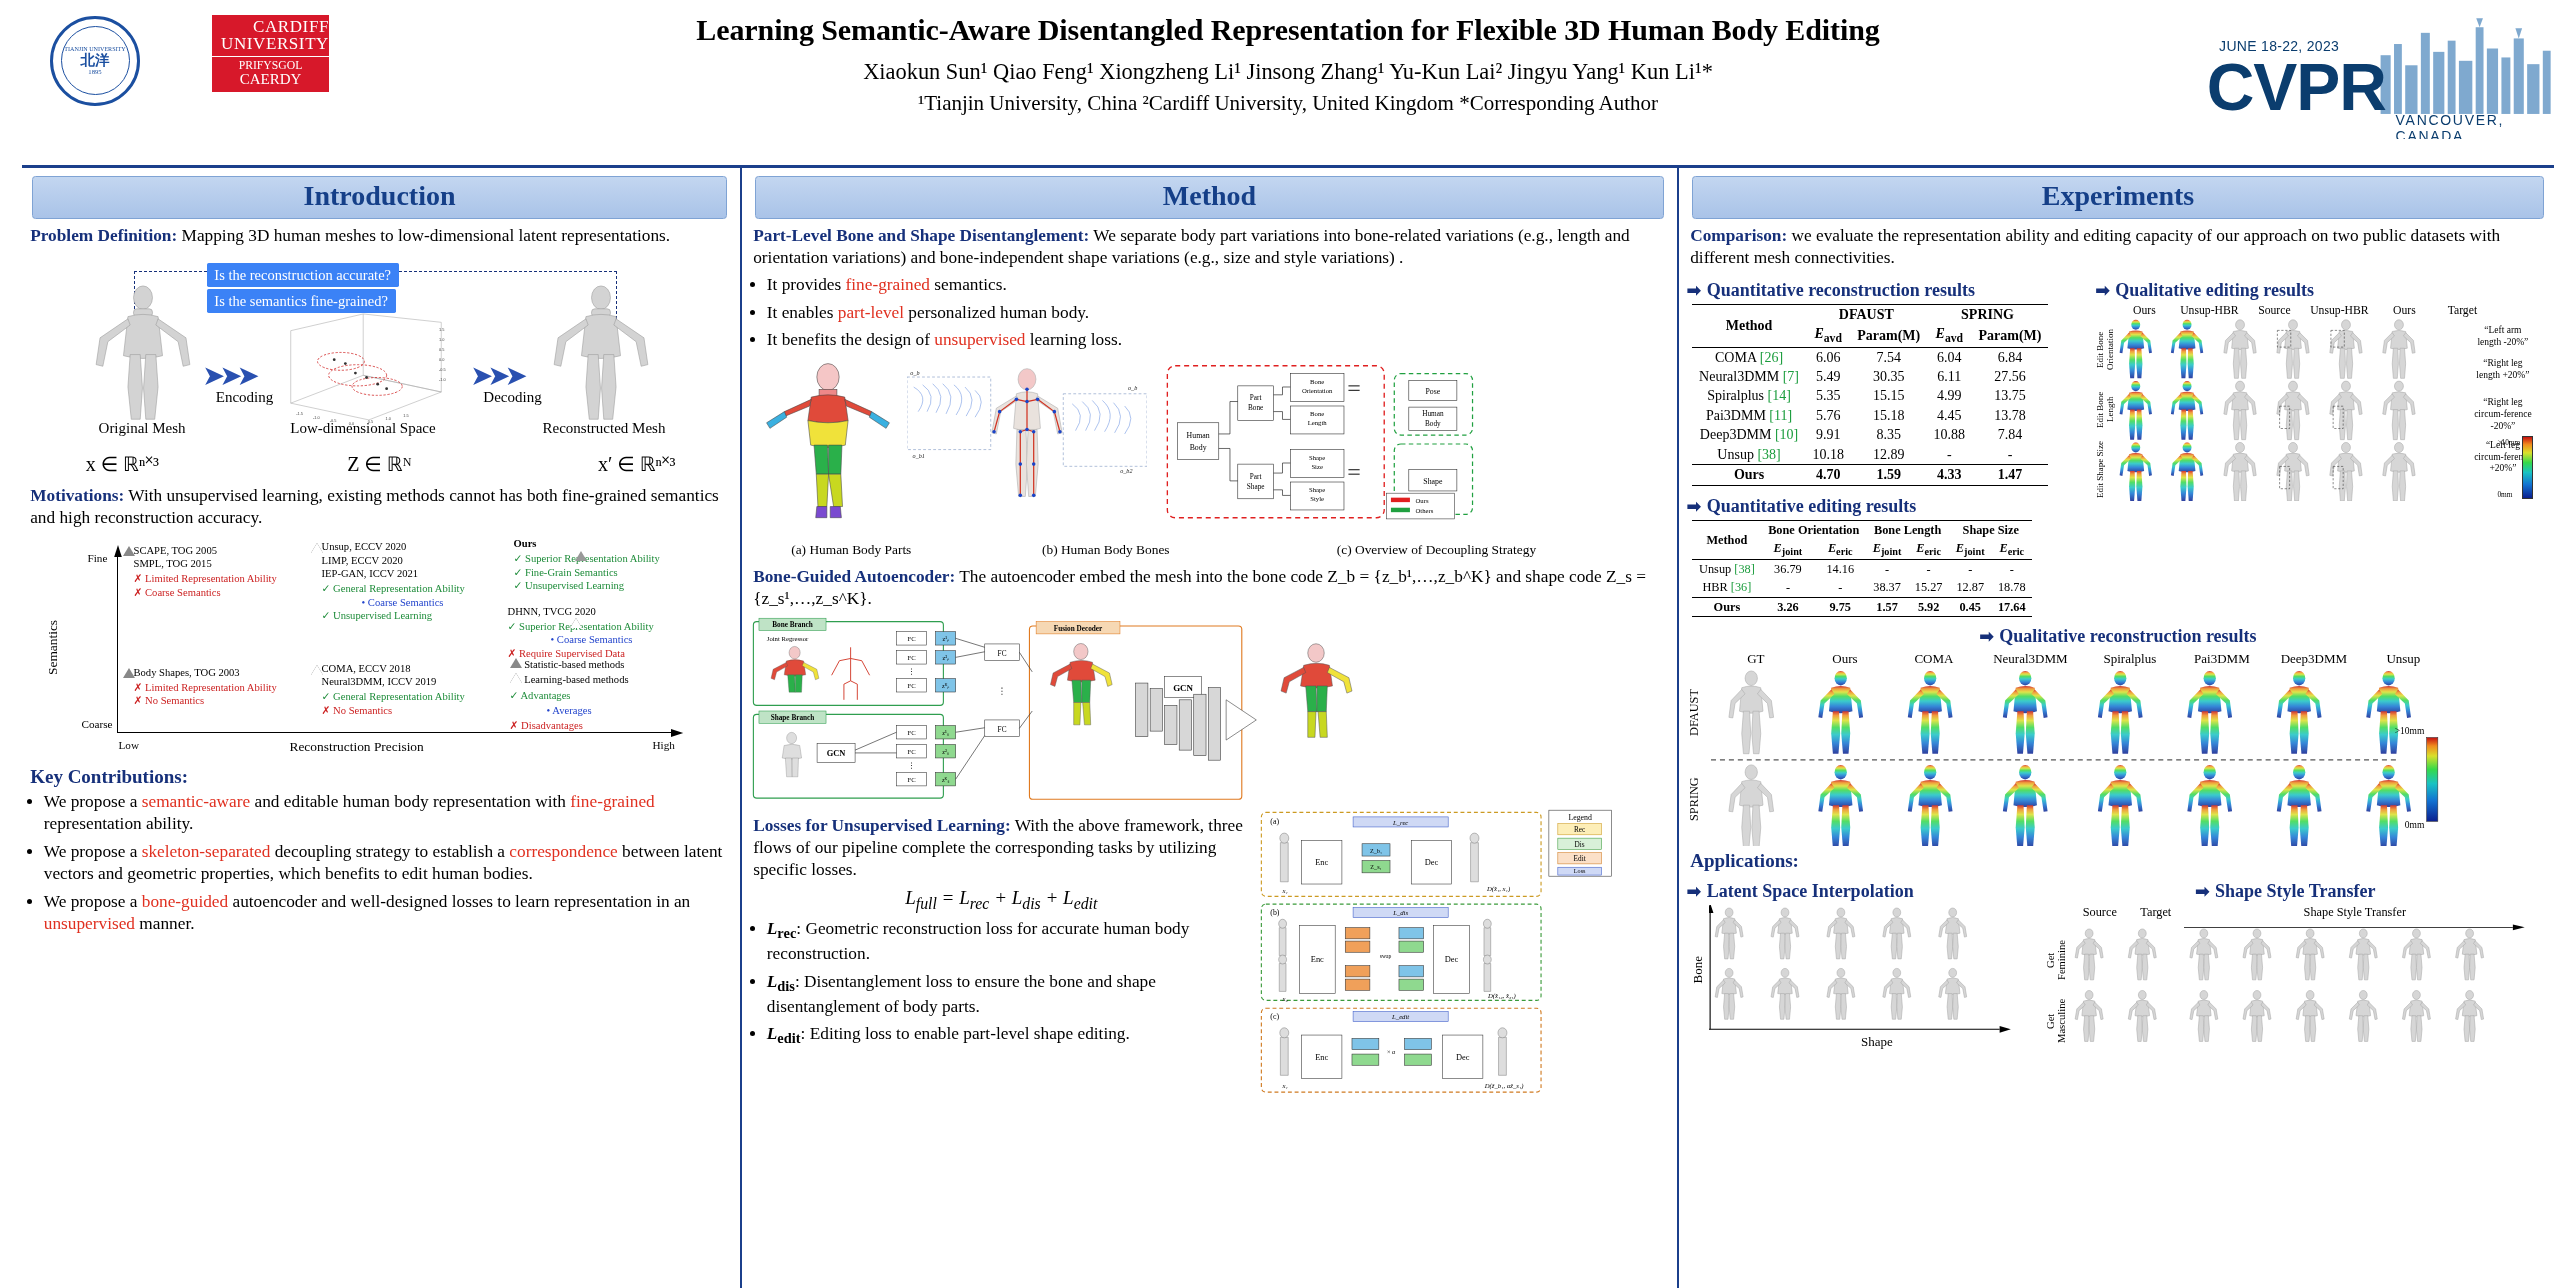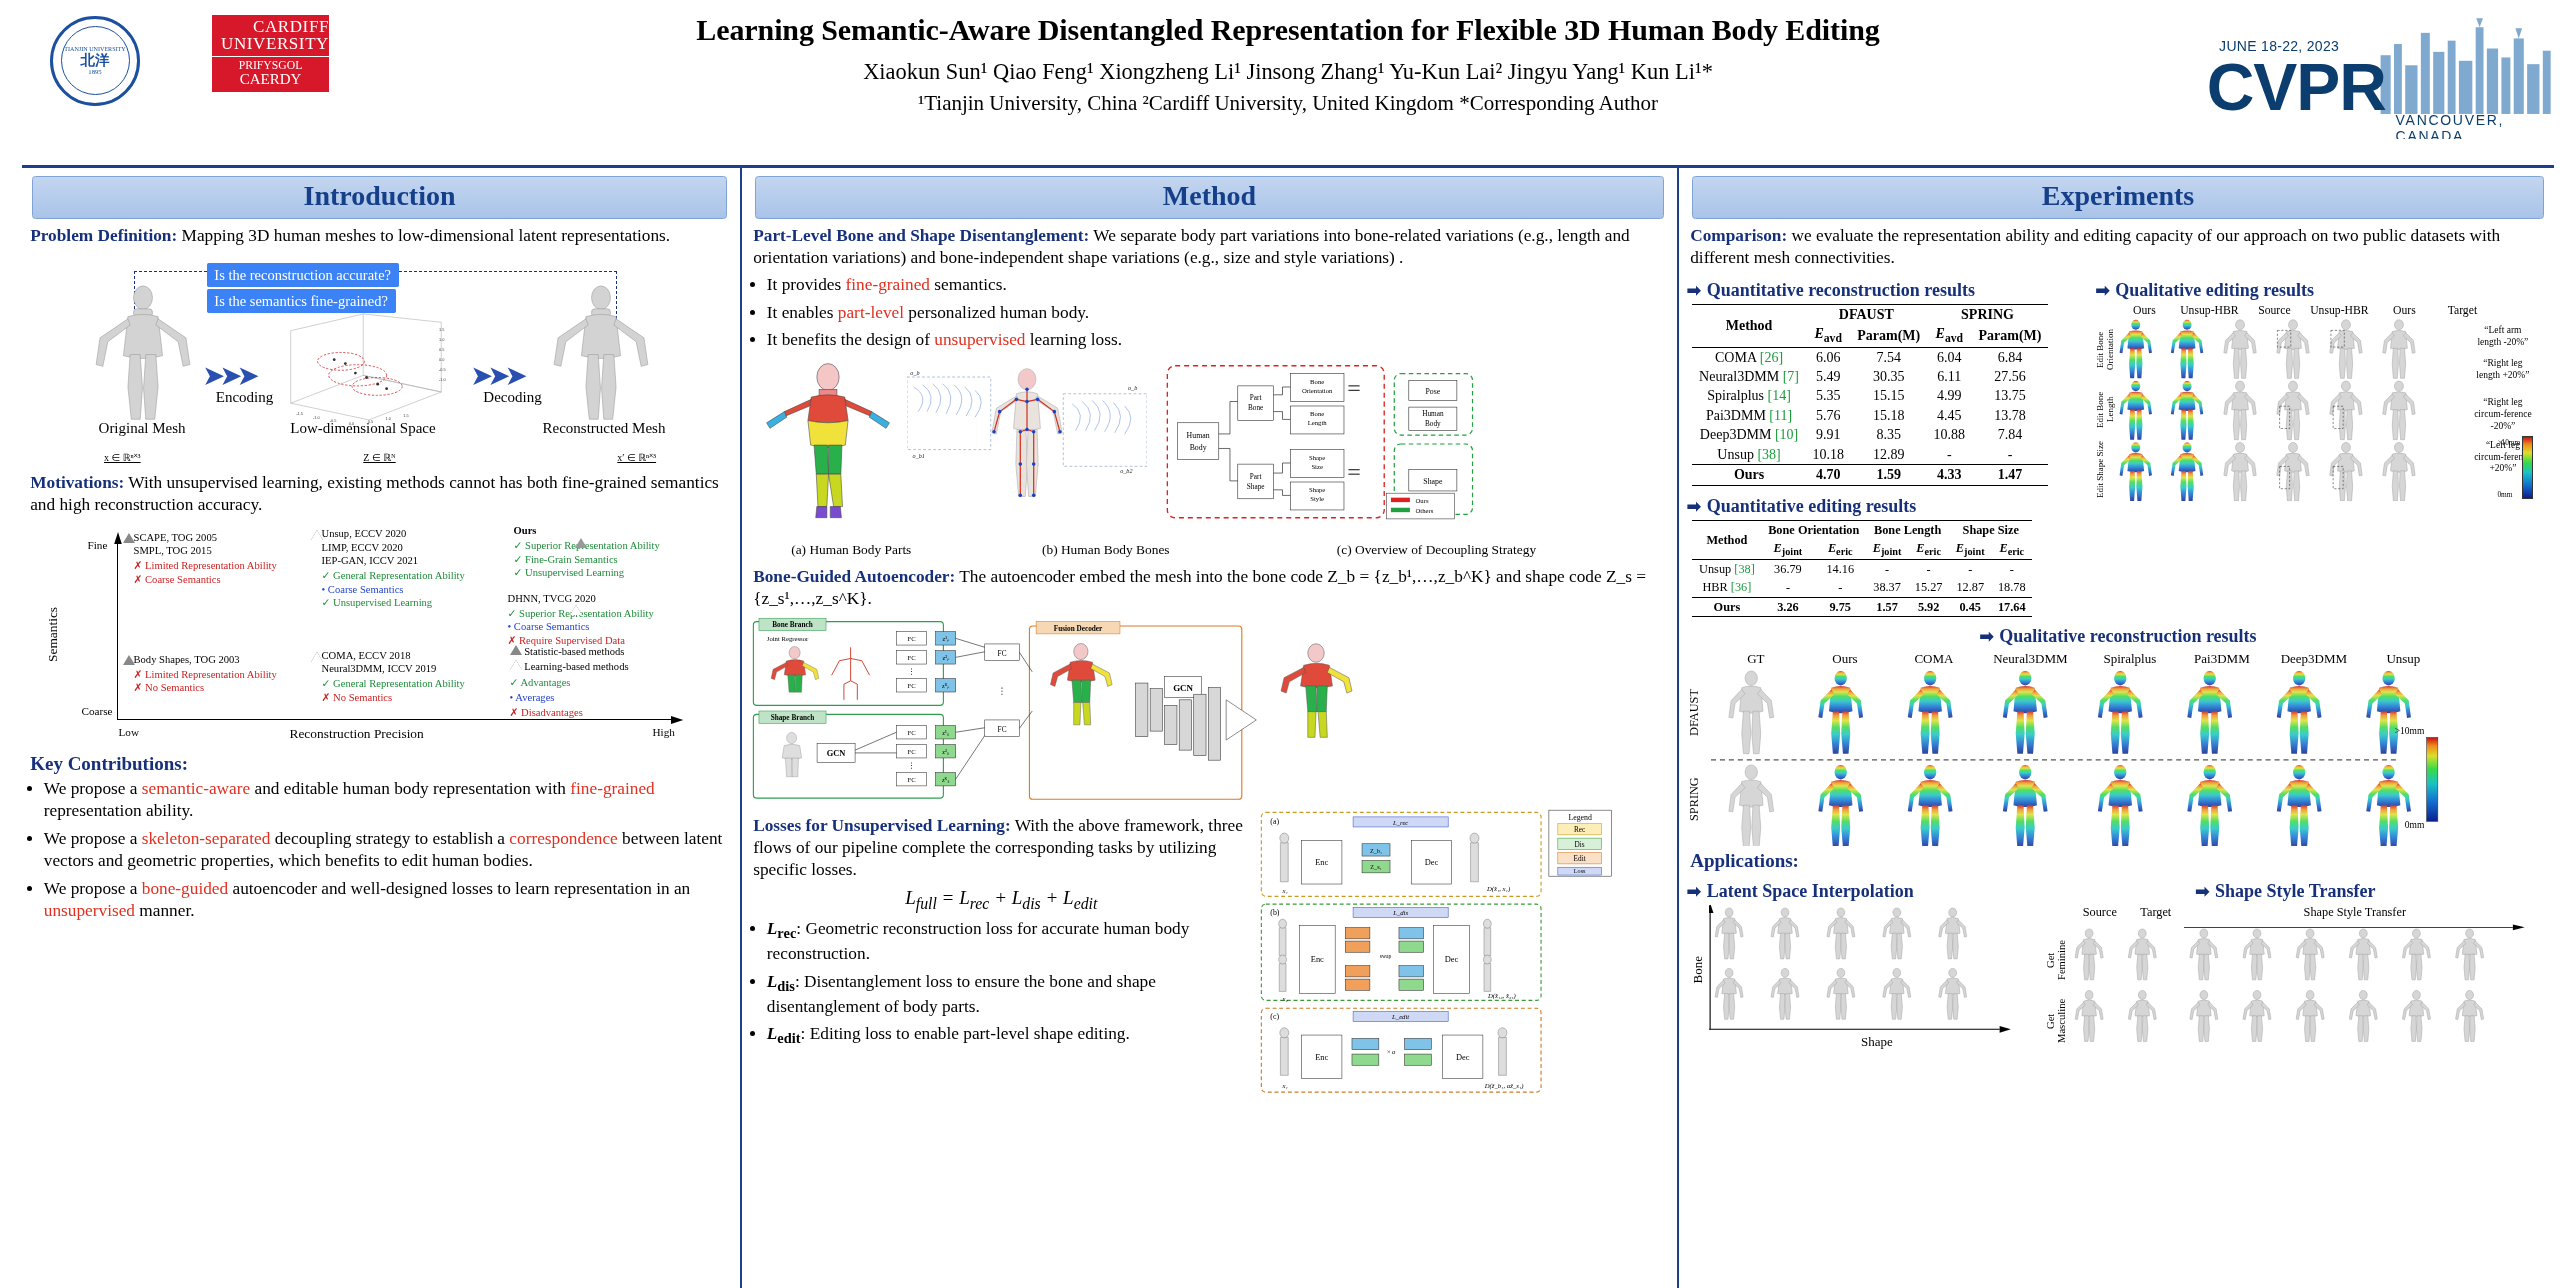--- a/index.html
+++ b/index.html
@@ -189,39 +189,39 @@
   .qbox {
     position: absolute;
     background: #3b82f6; color: #fff; font-size: 14.5px;
     padding: 3.4px 7.8px; border-radius: 1.7px; white-space: nowrap;
   }
   .dashedbox {
     position: absolute; border: 1.1px dashed #16307a;
   }
   .bluearrow { color: #2950b0; font-size: 24.6px; font-weight: bold; letter-spacing: -3.4px;}
   .meshlabel { font-size: 15px; text-align: center; }
-  .mesheq { font-size: 10px; text-align: center; text-decoration: underline; }
+  .mesheq { font-size: 20px; text-align: center; }
 
   
   .scatter {
     position: relative; width: 660px; height: 224px; margin: 5.6px auto 0 auto;
     font-size: 10.6px;
   }
   .scatter .axis-x { position: absolute; left: 67px; bottom: 26px; width: 559px; height: 1.1px; background: #000; }
   .scatter .axis-y { position: absolute; left: 67px; bottom: 26px; width: 1.1px; height: 179px; background: #000; }
   .scatter .xlab { position: absolute; bottom: 3.4px; left: 240px; font-size: 13.4px; }
   .scatter .ylab {
     position: absolute; left: 11.2px; bottom: 84px; font-size: 13.4px;
     transform: rotate(-90deg); transform-origin: left bottom; white-space: nowrap;
   }
   .scatter .tick { position: absolute; font-size: 11.2px; }
   .scatter .item { position: absolute; font-size: 10.6px; line-height: 1.25; }
   .scatter .g { color: #1e8c3a; }
   .scatter .r { color: #cc2222; }
-  .scatter .b { color: #2244cc; }
+  .scatter .b { color: #2244cc; text-align: center; }
   .tri { width: 0; height: 0; border-left: 6.1px solid transparent; border-right: 6.1px solid transparent; border-bottom: 10.6px solid #777; display:inline-block;}
   .legendbox { position: absolute; font-size: 10.6px; line-height: 1.45; }
   .fig-caption-row { display: flex; justify-content: space-around; font-size: 13.4px; margin-top: 1.1px; }
 
   .eqline { text-align: center; font-size: 19px; font-style: italic; margin: 5.6px 0; }
 
   
   table.restab {
     border-collapse: collapse;
     font-size: 14px;

